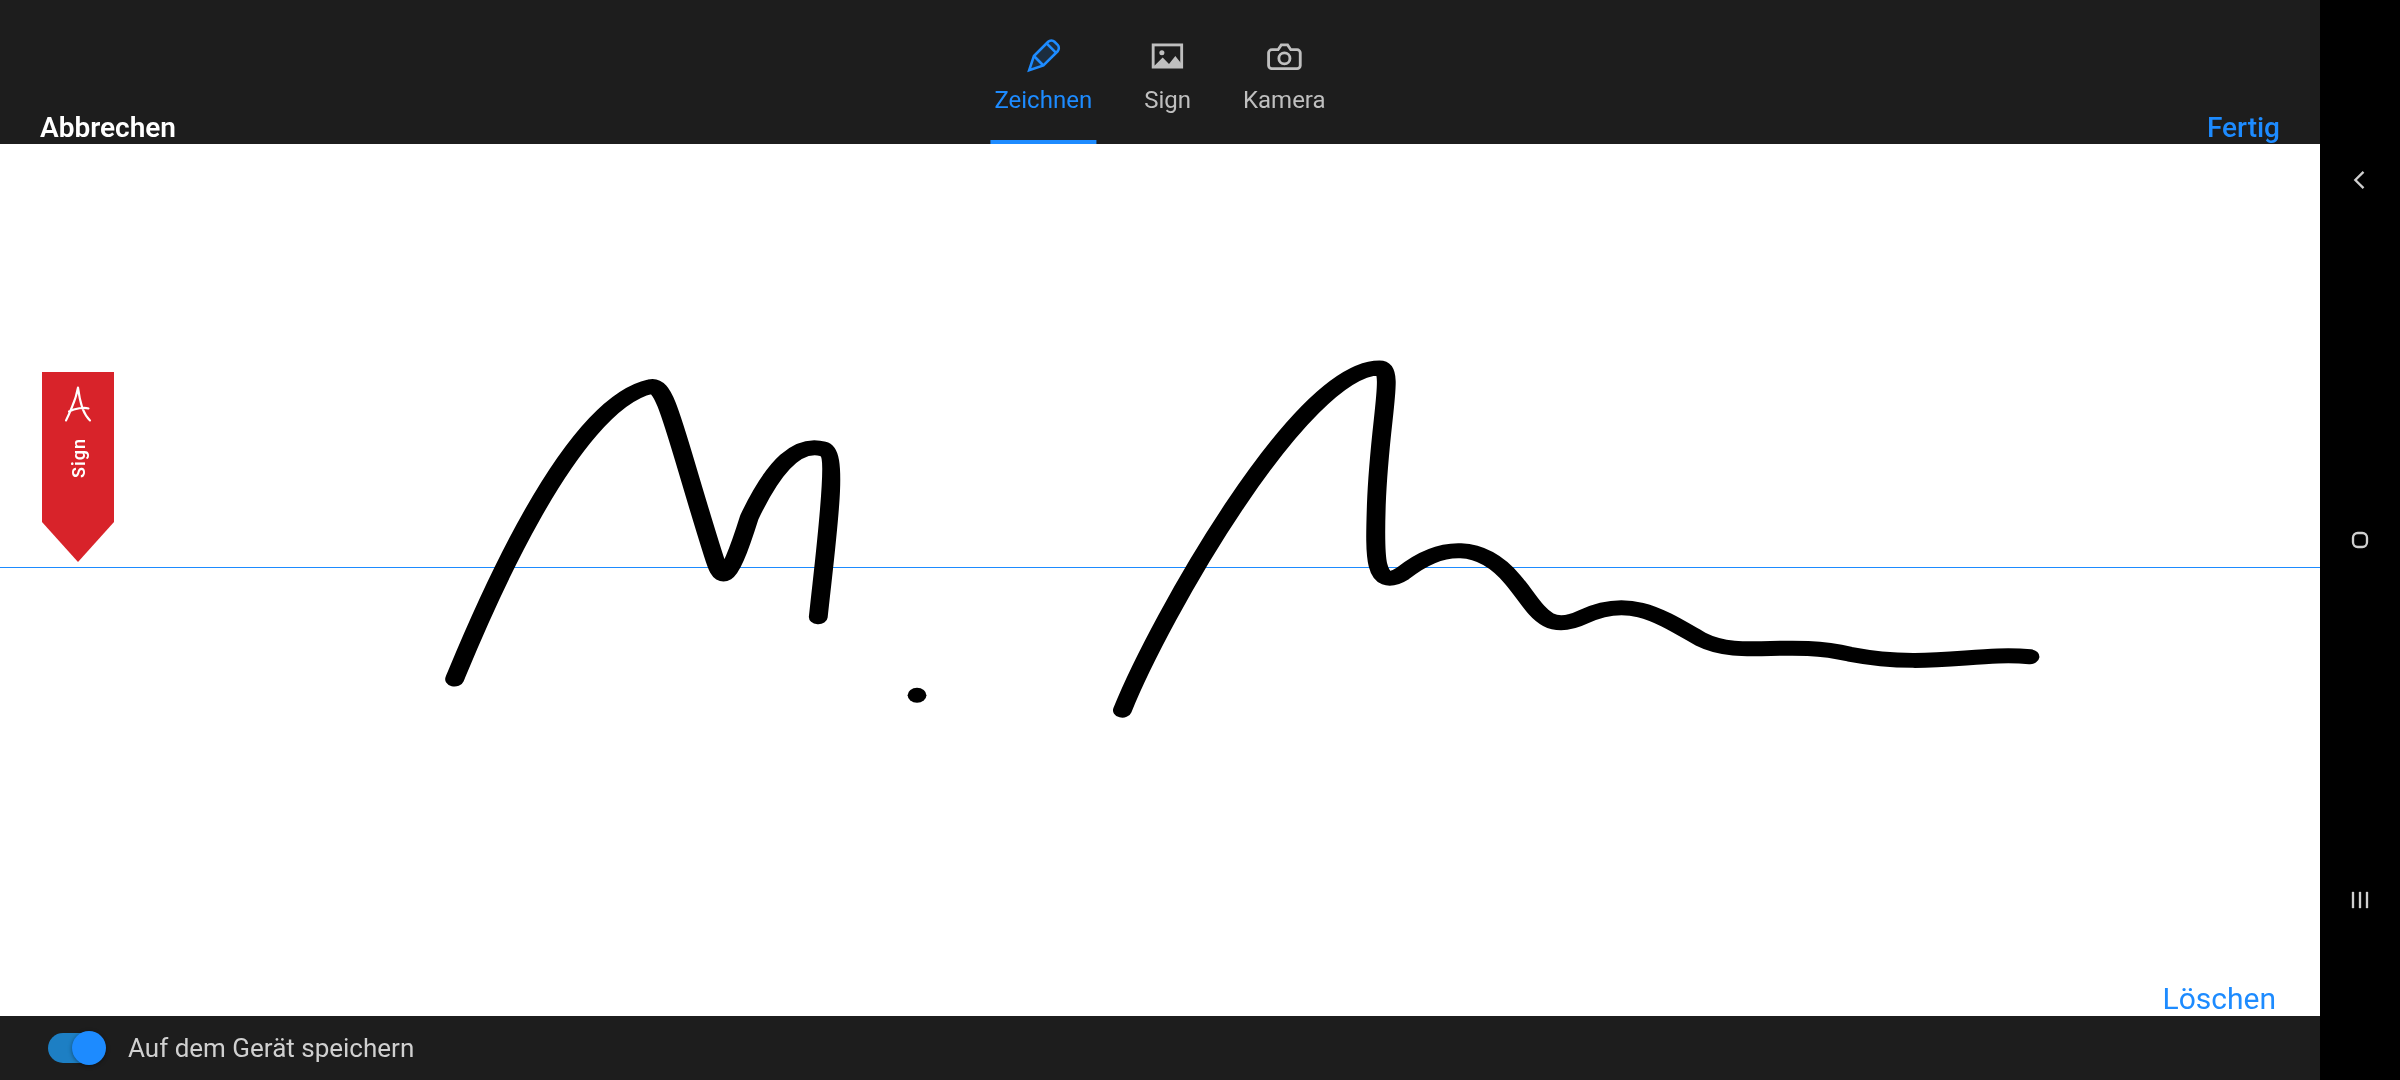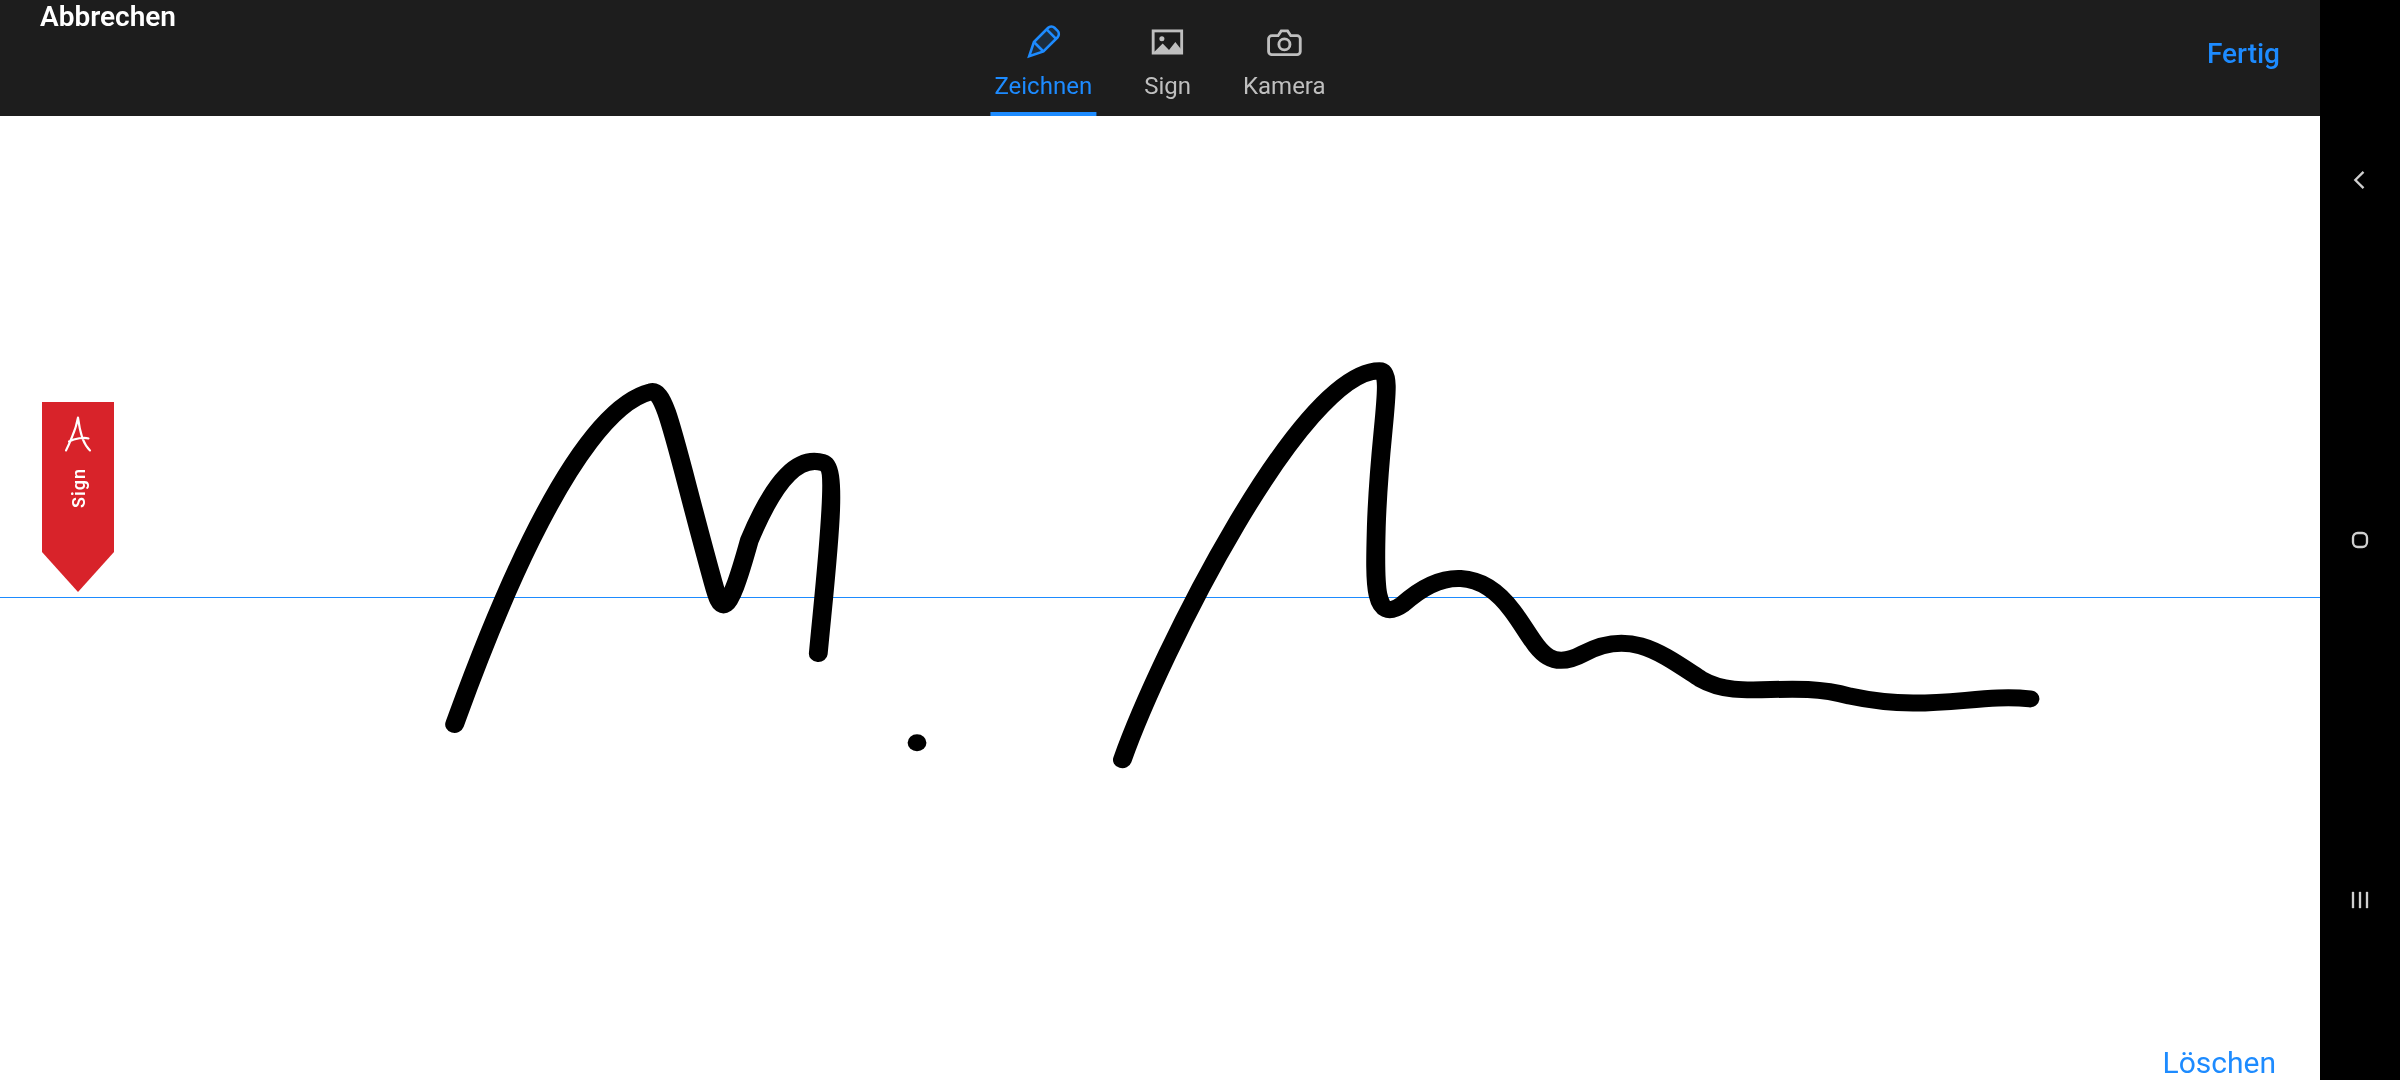--- a/index.html
+++ b/index.html
@@ -3,21 +3,21 @@
   <meta charset="utf-8">
   <style>
     * { margin: 0; padding: 0; box-sizing: border-box; }
     html, body { width: 100%; height: 100%; font-family: -apple-system, BlinkMacSystemFont, "Segoe UI", Roboto, sans-serif; }
     body { background: #000; display: flex; overflow: hidden; }
     .app { flex: 1; display: flex; flex-direction: column; background: #000; min-width: 0; }
     .navbar-right { display: flex; flex-direction: column; justify-content: space-around; align-items: center; width: 80px; background: #000; flex: 0 0 80px; }
     .nav-btn { color: #cfcfcf; font-size: 28px; display: flex; align-items: center; justify-content: center; width: 48px; height: 48px; cursor: pointer; }
     .nav-btn svg { width: 28px; height: 28px; stroke: #cfcfcf; fill: none; stroke-width: 2; }
 
-    .toolbar { height: 116px; background: #1d1d1d; display: flex; align-items: flex-start; justify-content: space-between; padding: 0 40px 0 40px; position: relative; }
+    .toolbar { height: 144px; background: #1d1d1d; display: flex; align-items: flex-end; justify-content: space-between; padding: 0 40px 0 40px; position: relative; }
     .toolbar-cancel { color: #ffffff; font-size: 28px; font-weight: 600; cursor: pointer; }
     .toolbar-done { color: #1d8bff; font-size: 28px; font-weight: 500; cursor: pointer; margin-top: 37px; }
     .toolbar-center { position: absolute; left: 50%; top: 0; transform: translateX(-50%); height: 100%; display: flex; align-items: stretch; gap: 44px; }
     .mode-tab { display: flex; flex-direction: column; align-items: center; justify-content: center; gap: 10px; padding: 10px 4px 0; color: #bfbfbf; font-size: 24px; cursor: pointer; border-bottom: 4px solid transparent; }
     .mode-tab.active { color: #1d8bff; border-bottom-color: #1d8bff; }
     .mode-tab .icon { width: 40px; height: 40px; display: flex; align-items: center; justify-content: center; }
     .mode-tab .icon svg { width: 38px; height: 38px; }
 
     .canvas-wrap { flex: 1; background: #1d1d1d; padding: 0 0 0 0; display: flex; flex-direction: column; }
     .canvas { flex: 1; background: #ffffff; position: relative; margin: 0 0 0 0; display: flex; flex-direction: column; }
@@ -105,20 +105,26 @@
           <path d="M716 455 C740 380 830 180 880 180 C890 180 880 220 878 290 C877 330 876 360 895 345 C920 320 945 320 965 350 C980 372 985 395 1010 380 C1040 362 1060 380 1085 398 C1110 414 1140 398 1180 410 C1230 422 1260 408 1295 412" stroke="#000" stroke-width="12" fill="none" stroke-linecap="round" stroke-linejoin="round"></path>
         </svg>
       </div>
 
       <div class="canvas-bottom">
         <div class="delete-btn">Löschen</div>
       </div>
     </div>
   </div>
 
+  <div class="footer">
+    <div class="toggle">
+      <div class="toggle-knob"></div>
+    </div>
+    <div class="footer-label">Auf dem Gerät speichern</div>
+  </div>
 
 </div>
 
 <div class="navbar-right">
   <div class="nav-btn">
     <svg viewBox="0 0 24 24">
         <path d="M15 5 L8 12 L15 19"></path>
       </svg>
   </div>
   <div class="nav-btn">

